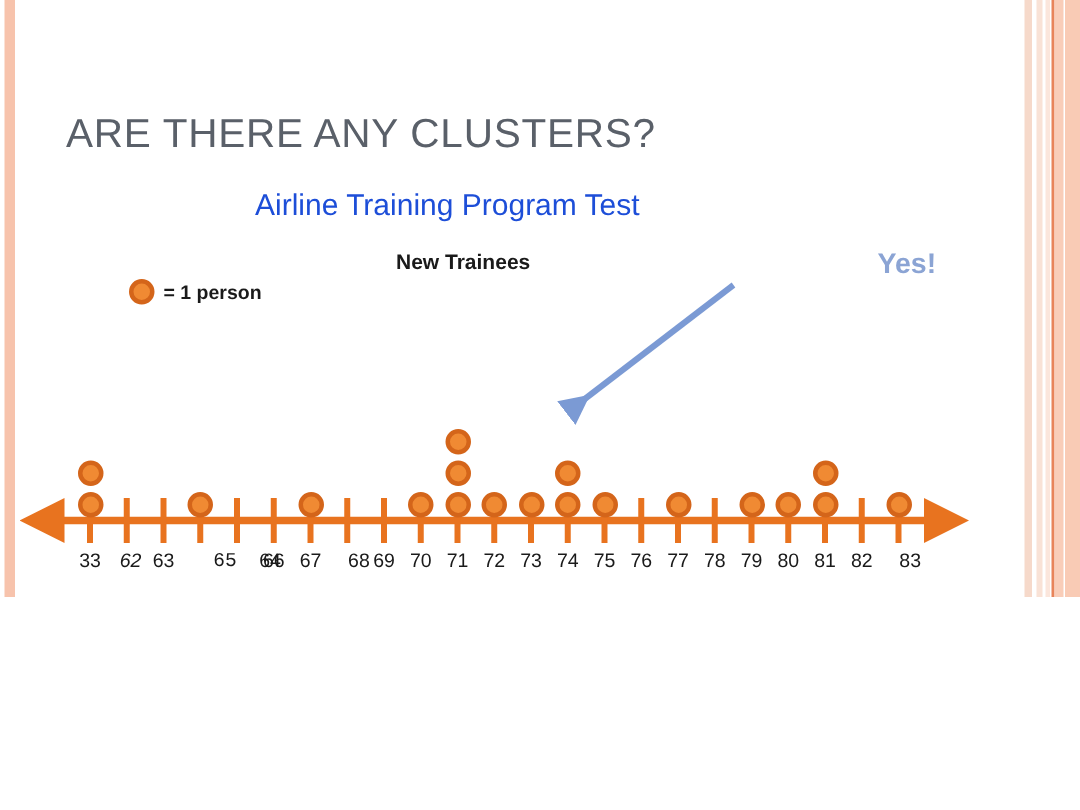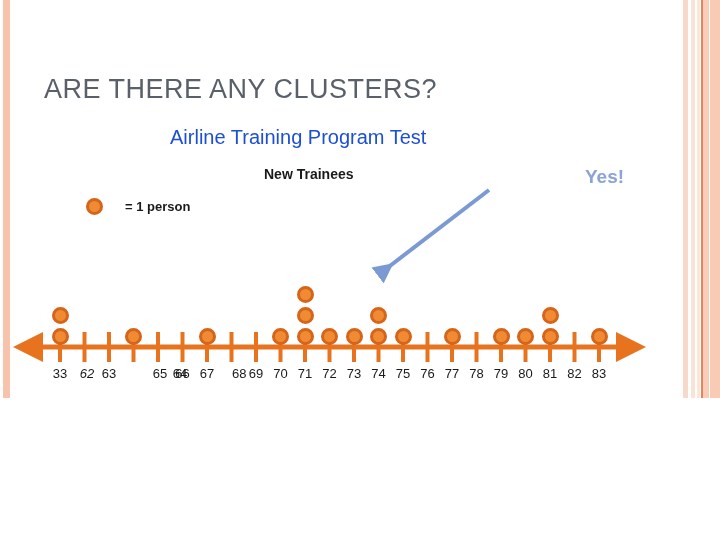--- a/index.html
+++ b/index.html
@@ -90,24 +90,24 @@
     top: 400px;
     font-size: 21px;
     color: #1a1a1a;
     white-space: nowrap;
   }
 
   
   .legend {
     position: absolute;
     left: 58px;
-    top: 198px;
+    top: 186px;
     display: flex;
     align-items: center;
-    gap: 22px;
+    gap: 6px;
     padding-left: 28px;
   }
   .legend-text {
     font-size: 13px;
     font-weight: bold;
     color: #1a1a1a;
     white-space: nowrap;
   }
 
   
@@ -220,21 +220,21 @@
         <line x1="574.5" y1="332" x2="574.5" y2="362" stroke="#e8731f" stroke-width="4"></line>
         <line x1="599" y1="332" x2="599" y2="362" stroke="#e8731f" stroke-width="4"></line>
       </svg>
       <div class="tick-label" style="left: 60px;">33</div>
       <div class="plot-dot" style="left: 51.5px; top: 328px; background: rgb(240, 138, 51); border-color: rgb(212, 101, 26);"></div>
       <div class="plot-dot" style="left: 51.5px; top: 307px; background: rgb(240, 138, 51); border-color: rgb(212, 101, 26);"></div>
       <div class="tick-label" style="left: 87px; font-style: italic;">62</div>
       <div class="tick-label" style="left: 109px;">63</div>
       <div class="tick-label" style="left: 144px; margin-left: 36px;">64</div>
       <div class="plot-dot" style="left: 125px; top: 328px; background: rgb(240, 138, 51); border-color: rgb(212, 101, 26);"></div>
-      <div class="tick-label" style="left: 160px;">65</div>
+      <div class="tick-label" style="left: 150px; font-family: Liberation Mono, monospace;">65</div>
       <div class="tick-label" style="left: 182.5px;">66</div>
       <div class="tick-label" style="left: 207px;">67</div>
       <div class="plot-dot" style="left: 198.5px; top: 328px; background: rgb(240, 138, 51); border-color: rgb(212, 101, 26);"></div>
       <div class="tick-label" style="left: 231.5px; text-align: right;">68</div>
       <div class="tick-label" style="left: 256px;">69</div>
       <div class="tick-label" style="left: 280.5px;">70</div>
       <div class="plot-dot" style="left: 272px; top: 328px; background: rgb(240, 138, 51); border-color: rgb(212, 101, 26);"></div>
       <div class="tick-label" style="left: 305px;">71</div>
       <div class="plot-dot" style="left: 296.5px; top: 328px; background: rgb(240, 138, 51); border-color: rgb(212, 101, 26);"></div>
       <div class="plot-dot" style="left: 296.5px; top: 307px; background: rgb(240, 138, 51); border-color: rgb(212, 101, 26);"></div>
@@ -253,18 +253,18 @@
       <div class="plot-dot" style="left: 443.5px; top: 328px; background: rgb(240, 138, 51); border-color: rgb(212, 101, 26);"></div>
       <div class="tick-label" style="left: 476.5px;">78</div>
       <div class="tick-label" style="left: 501px;">79</div>
       <div class="plot-dot" style="left: 492.5px; top: 328px; background: rgb(240, 138, 51); border-color: rgb(212, 101, 26);"></div>
       <div class="tick-label" style="left: 525.5px;">80</div>
       <div class="plot-dot" style="left: 517px; top: 328px; background: rgb(240, 138, 51); border-color: rgb(212, 101, 26);"></div>
       <div class="tick-label" style="left: 550px;">81</div>
       <div class="plot-dot" style="left: 541.5px; top: 328px; background: rgb(240, 138, 51); border-color: rgb(212, 101, 26);"></div>
       <div class="plot-dot" style="left: 541.5px; top: 307px; background: rgb(240, 138, 51); border-color: rgb(212, 101, 26);"></div>
       <div class="tick-label" style="left: 574.5px;">82</div>
-      <div class="tick-label" style="left: 599px;">83</div>
+      <div class="tick-label" style="left: 599px; text-align: right;">83</div>
       <div class="plot-dot" style="left: 590.5px; top: 328px; background: rgb(240, 138, 51); border-color: rgb(212, 101, 26);"></div>
     </div>
 
 
 </div>
 
 </body></html>

